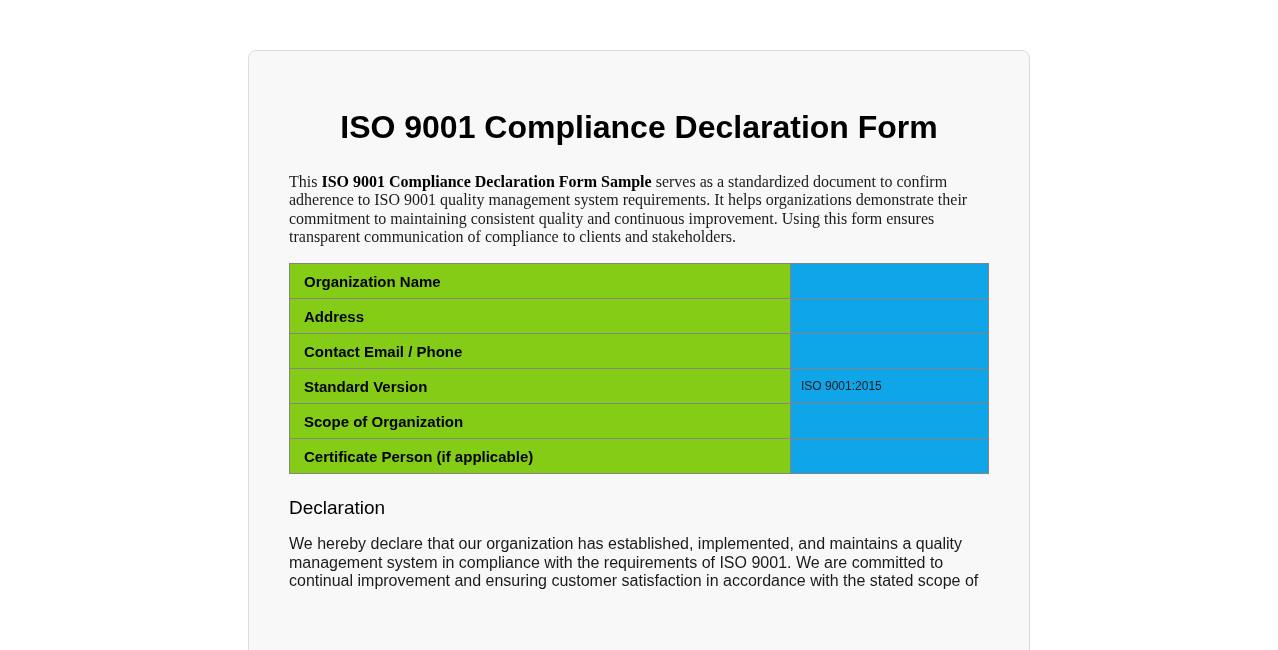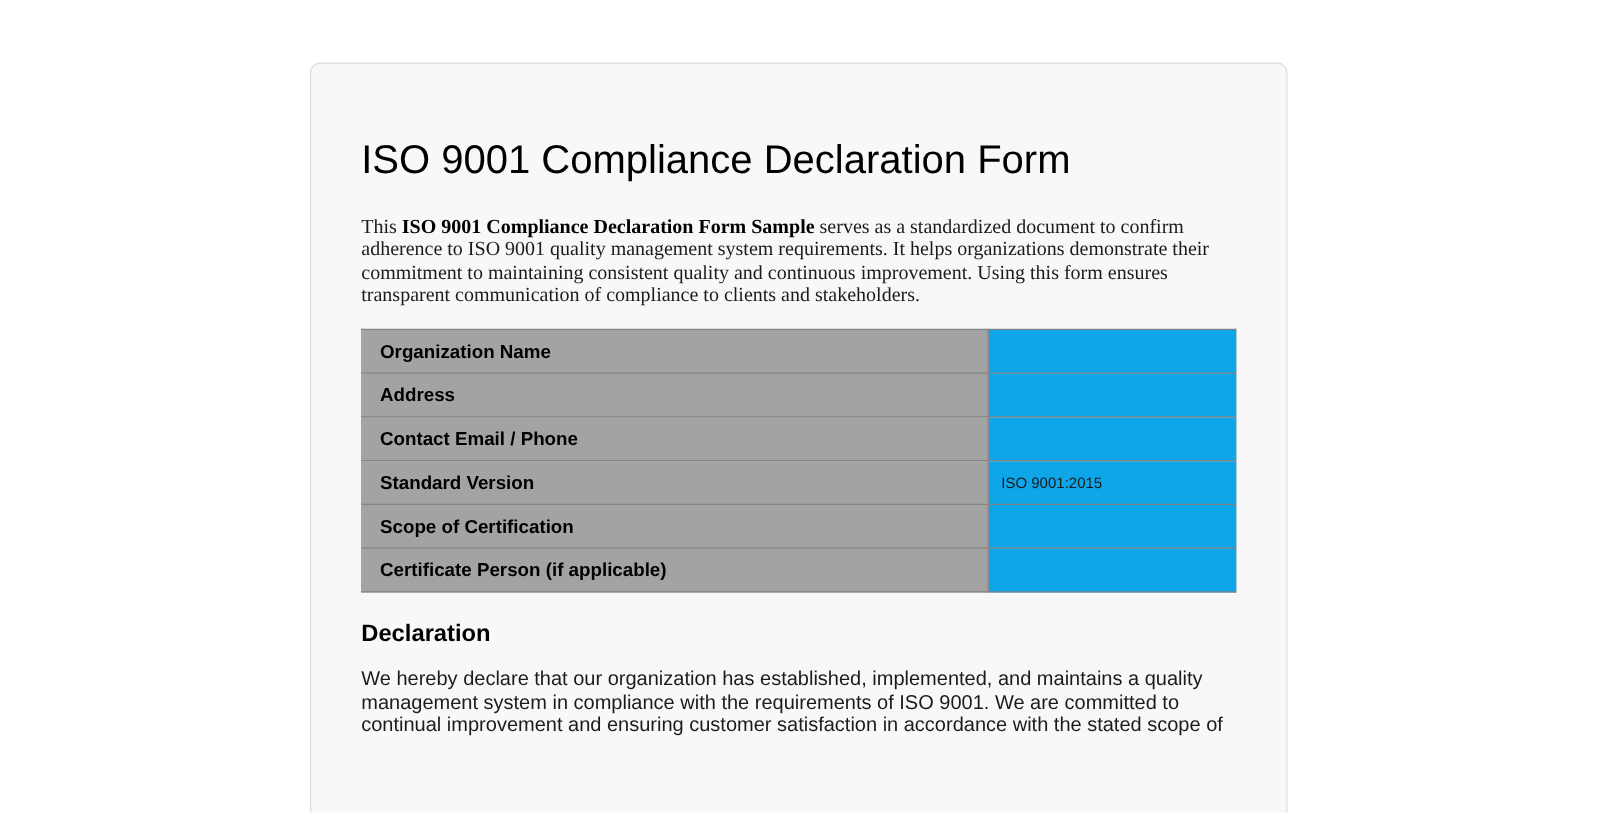--- a/index.html
+++ b/index.html
@@ -17,22 +17,22 @@
     width: 782px;
     margin: 50px auto 0 auto;
     padding: 38px 40px 80px 40px;
     background: #f8f8f8;
     border: 1px solid #dcdcdc;
     border-radius: 8px;
     min-height: 760px;
   }
   h1.page-title {
     font-size: 32px;
-    font-weight: normal;
-    text-align: left;
+    font-weight: bold;
+    text-align: center;
     color: #000000;
     margin: 20px 0 0 0;
     line-height: 1.15;
   }
   p.intro {
     font-size: 16px;
     line-height: 1.15;
     margin: 27px 0 0 0;
     color: #1b1b1b;
     font-family: Liberation Serif, serif;
@@ -45,37 +45,37 @@
     table-layout: fixed;
   }
   table.form-table th,
   table.form-table td {
     border: 1px solid #848484;
     height: 34px;
     vertical-align: middle;
   }
   table.form-table th {
     width: 472px;
-    background: #a3a3a3;
+    background: #84cc16;
     text-align: left;
     font-size: 15px;
     font-weight: bold;
     color: #000000;
     padding: 0 14px;
   }
   table.form-table td {
     background: #0ea5e9;
     font-size: 12px;
     font-weight: normal;
     color: #1b1b1b;
     padding: 0 10px;
   }
   h2.decl-heading {
     font-size: 19px;
-    font-weight: bold;
+    font-weight: normal;
     color: #000000;
     margin: 23px 0 0 0;
     line-height: 1.15;
   }
   p.decl {
     font-size: 16px;
     line-height: 1.15;
     margin: 16px 0 0 0;
     color: #1b1b1b;
   }
@@ -101,21 +101,21 @@
       </tr>
       <tr>
         <th>Contact Email / Phone</th>
         <td></td>
       </tr>
       <tr>
         <th>Standard Version</th>
         <td>ISO 9001:2015</td>
       </tr>
       <tr>
-        <th>Scope of Certification</th>
+        <th>Scope of Organization</th>
         <td></td>
       </tr>
       <tr>
         <th>Certificate Person (if applicable)</th>
         <td></td>
       </tr>
     </tbody>
   </table>
 
   <h2 class="decl-heading">Declaration</h2>

